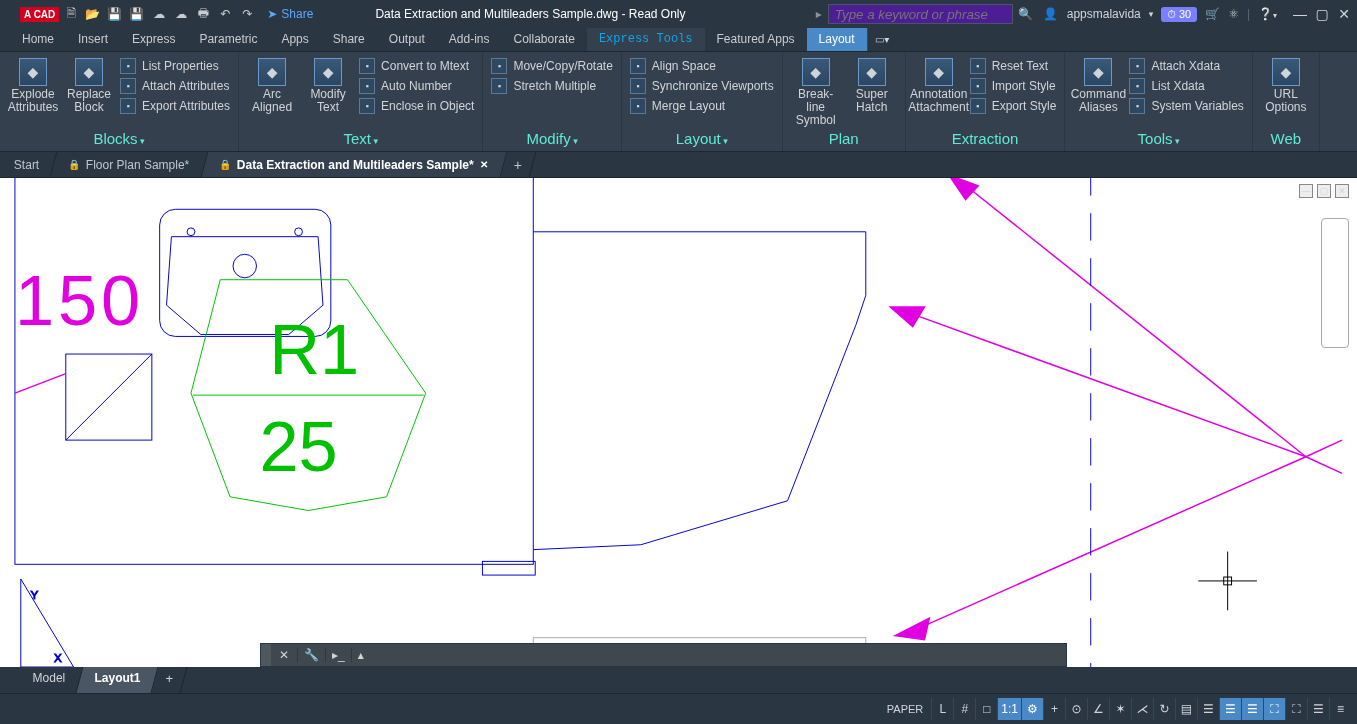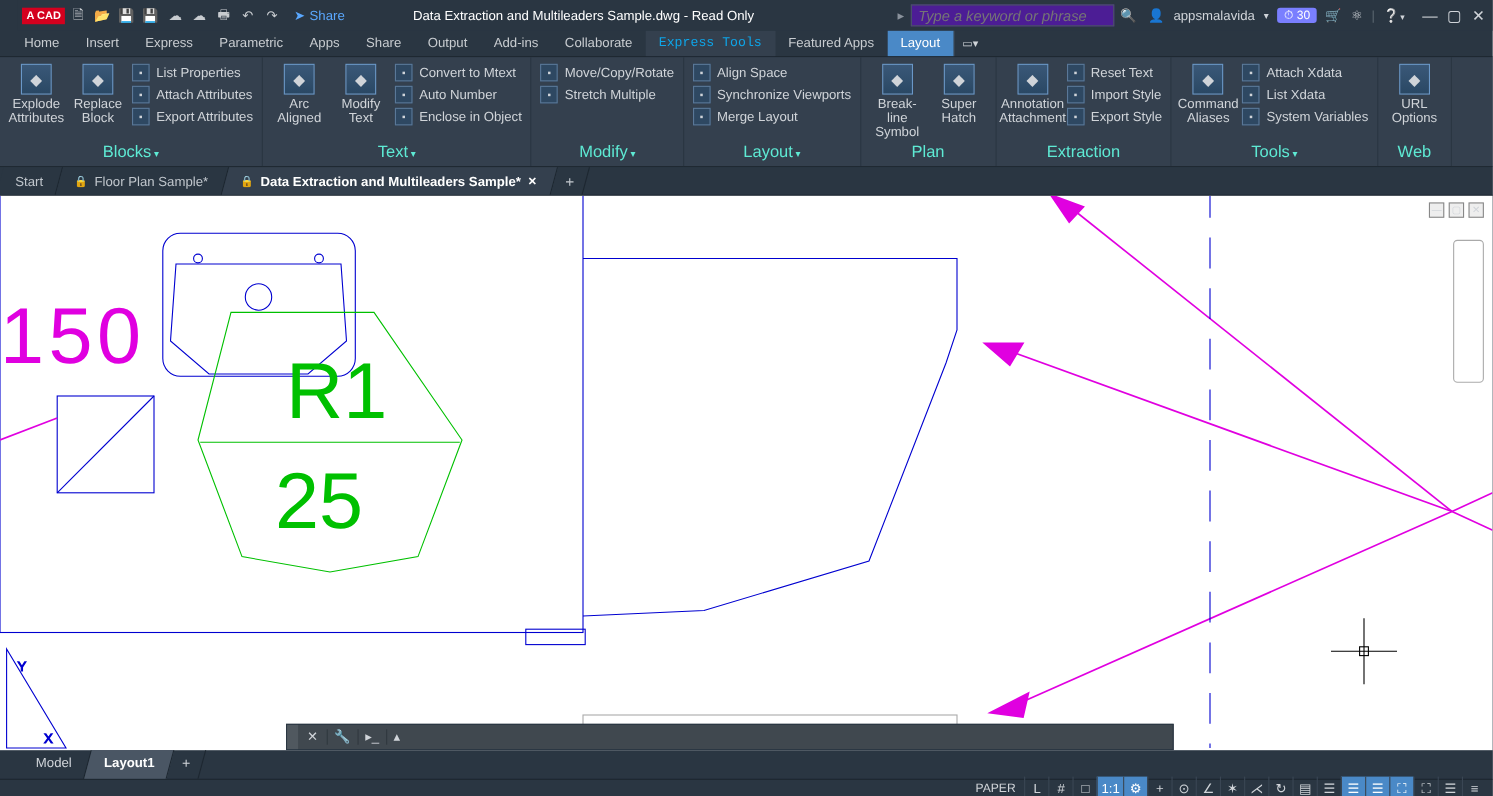--- a/index.html
+++ b/index.html
@@ -63,21 +63,21 @@
 .cmdrow input { flex:1; background:#58606a; border:none; color:#aab0b8; font-style:italic; font-family:Consolas,monospace; padding:2px 6px; height:20px;}
 
 
 .btabs { height: 26px; background:#2a3642; display:flex; align-items:stretch; padding-left:18px;}
 .btab { padding:4px 14px; cursor:pointer; transform:skewX(-15deg); border-right:1px solid #1d2730;}
 .btab > span { transform:skewX(15deg); display:inline-block;}
 .btab.active { background:#4a5664; color:#fff; font-weight:bold;}
 .btab.plus { padding:4px 10px; font-size:13px;}
 
 
-.statusbar { height: 16px; background:#2a3642; display:flex; align-items:center; justify-content:flex-end; gap:2px; padding:0 6px; border-top:1px solid #1d2730;}
+.statusbar { height: 31px; background:#2a3642; display:flex; align-items:center; justify-content:flex-end; gap:2px; padding:0 6px; border-top:1px solid #1d2730;}
 .st-btn { min-width:22px; height:22px; display:flex; align-items:center; justify-content:center; cursor:pointer; border-left:1px solid #3a4654; padding:0 3px;}
 .st-btn.active { background:#4a89c7; color:#fff;}
 .st-label { padding:0 6px; font-size:11px;}
 </style>
 </head>
 <body>
 
 <div class="titlebar">
   <span class="logo">A CAD</span>
   <div class="qat">

